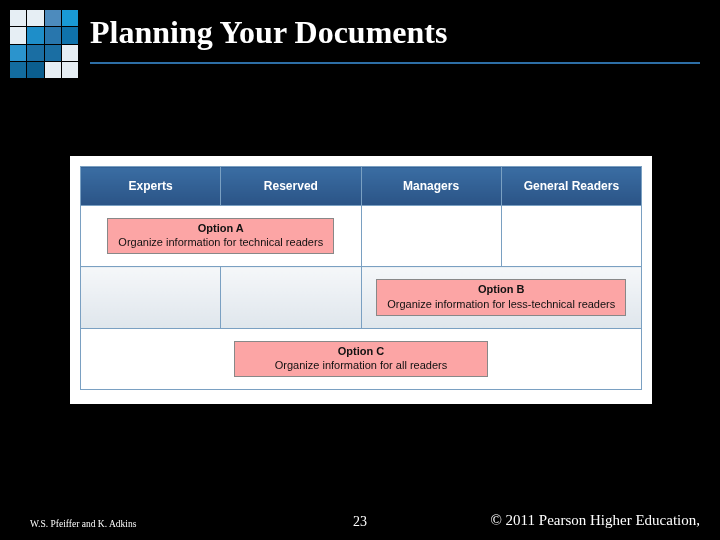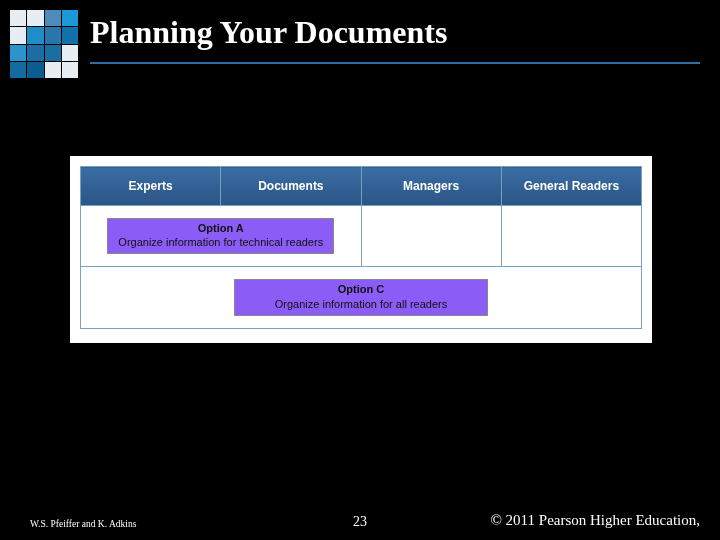--- a/index.html
+++ b/index.html
@@ -18,21 +18,21 @@
   .title { color: #fff; text-shadow: none; }
 
   
   .figure { position: absolute; left: 70px; top: 156px; width: 582px; background: #fff; padding: 10px 10px 14px 10px; }
   
   table { width: 100%; border-collapse: collapse; table-layout: fixed; }
   th, td { border: 1px solid #7aa0c2; padding: 12px; font-family: Arial, Helvetica, sans-serif; font-size: 12px; text-align: center; vertical-align: middle; }
   th { background: linear-gradient(#3a6da3, #2b5486); color: #fff; font-weight: bold; height: 30px; }
   td { height: 44px; background: #fff; }
 
-  .opt { display: inline-block; border: 1px solid #888; background: #8b5cf6; padding: 3px 10px 4px; font-size: 11px; line-height: 1.2; color: #111; }
+  .opt { display: inline-block; border: 1px solid #888; background: #fca5a5; padding: 3px 10px 4px; font-size: 11px; line-height: 1.2; color: #111; }
   .opt b { display: block; font-size: 11px; margin-bottom: 1px; }
 
   .row-shade td { background: linear-gradient(#f5f7f9, #dfe6ec); }
 
   
   .foot-left { position: absolute; left: 30px; bottom: 10px; font-size: 9.5px; color: #fff; font-family: Georgia, serif; line-height: 1.3; }
   .foot-left .line1 { font-style: italic; }
   .foot-right { position: absolute; right: 20px; bottom: 10px; font-size: 15px; color: #fff; font-family: Georgia, serif; text-align: right; line-height: 1.3; }
   .page-num { position: absolute; bottom: 10px; left: 50%; transform: translateX(-50%); color: #fff; font-size: 14px; font-family: Georgia, serif; }
 </style>
@@ -62,35 +62,45 @@
 
   <div class="accent-line"></div>
 
   <h1 class="title">Planning Your Documents</h1>
 
   <div class="figure">
     <table>
       <thead>
         <tr>
           <th>Experts</th>
-          <th>Documents</th>
+          <th>Reserved</th>
           <th>Managers</th>
           <th>General Readers</th>
         </tr>
       </thead>
       <tbody>
         <tr>
           <td colspan="2">
             <div class="opt">
               <b>Option  A</b>
               <span>Organize information for technical readers</span>
             </div>
           </td>
           <td></td>
           <td></td>
+        </tr>
+        <tr class="row-shade">
+          <td></td>
+          <td></td>
+          <td colspan="2">
+            <div class="opt">
+              <b>Option B</b>
+              <span>Organize information for less-technical readers</span>
+            </div>
+          </td>
         </tr>
         <tr>
           <td colspan="4">
             <div class="opt" style="padding-left:40px;padding-right:40px;">
               <b>Option C</b>
               <span>Organize information for all readers</span>
             </div>
           </td>
         </tr>
       </tbody>

